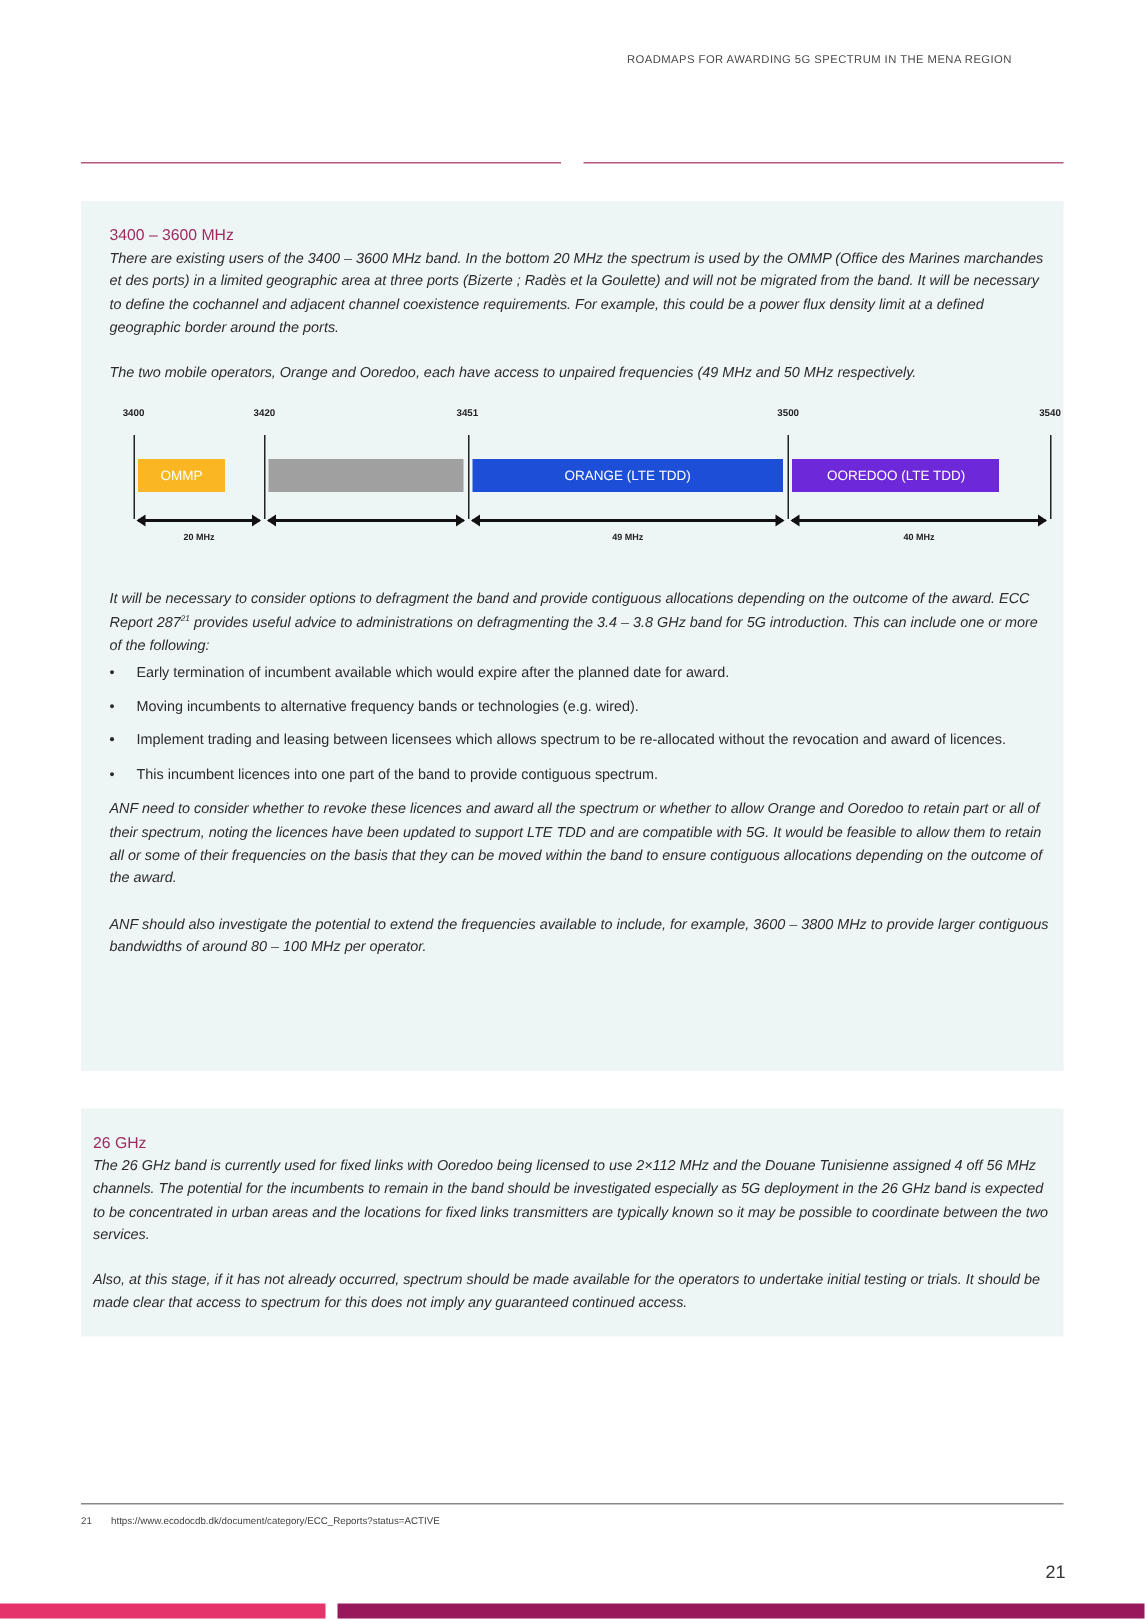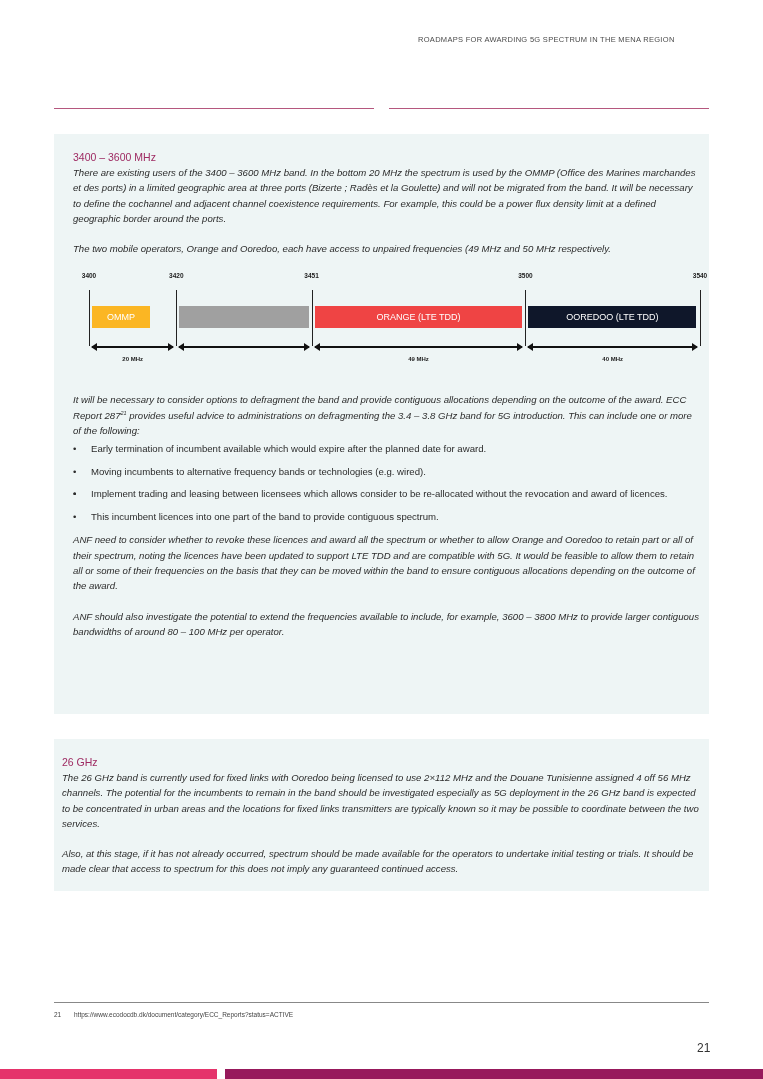--- a/index.html
+++ b/index.html
@@ -56,37 +56,37 @@
       <div class="tick-label" style="left: 238.579px;">3451</div>
       <div class="tick" style="left: 452.429px;"></div>
       <div class="tick-label" style="left: 452.429px;">3500</div>
       <div class="tick" style="left: 627px;"></div>
       <div class="tick-label" style="left: 627px;">3540</div>
       <div class="block" style="left: 19px; width: 58px; background: rgb(251, 182, 35);">OMMP</div>
       <div class="arrow" style="left: 19px; width: 81.2857px;"></div>
       <div class="width-label" style="left: 59.6429px;">20 MHz</div>
       <div class="block" style="left: 106.286px; width: 129.293px; background: rgb(160, 160, 160);"></div>
       <div class="arrow" style="left: 106.286px; width: 129.293px;"></div>
-      <div class="block" style="left: 241.579px; width: 207.85px; background: #ef4444;">ORANGE (LTE TDD)</div>
+      <div class="block" style="left: 241.579px; width: 207.85px; background: #1d4ed8;">ORANGE (LTE TDD)</div>
       <div class="arrow" style="left: 241.579px; width: 207.85px;"></div>
       <div class="width-label" style="left: 345.504px;">49 MHz</div>
-      <div class="block" style="left: 455.429px; width: 168px; background: #0f172a;">OOREDOO (LTE TDD)</div>
+      <div class="block" style="left: 455.429px; width: 138px; background: #6d28d9;">OOREDOO (LTE TDD)</div>
       <div class="arrow" style="left: 455.429px; width: 168.571px;"></div>
       <div class="width-label" style="left: 539.714px;">40 MHz</div>
     </div>
 
   <p class="para" style="margin-top:6px;">
     <span>It will be necessary to consider options to defragment the band and provide contiguous allocations depending on the outcome of the award. ECC Report 287</span><sup>21</sup><span> provides useful advice to administrations on defragmenting the 3.4 – 3.8 GHz band for 5G introduction. This can include one or more of the following:</span>
   </p>
 
   <ul class="bullets" id="bullets">
       <li><span class="dot">•</span><span>Early termination of incumbent available which would expire after the planned date for award.</span></li>
       <li><span class="dot">•</span><span>Moving incumbents to alternative frequency bands or technologies (e.g. wired).</span></li>
       <li><span class="dot">•</span></li>
-      <li><span class="dot">•</span><span>Implement trading and leasing between licensees which allows consider to be re-allocated without the revocation and award of licences.</span></li>
+      <li><span class="dot">•</span><span>Implement trading and leasing between licensees which allows spectrum to be re-allocated without the revocation and award of licences.</span></li>
       <li><span class="dot">•</span><span>This incumbent licences into one part of the band to provide contiguous spectrum.</span></li>
     </ul>
 
   <p class="para">ANF need to consider whether to revoke these licences and award all the spectrum or whether to allow Orange and Ooredoo to retain part or all of their spectrum, noting the licences have been updated to support LTE TDD and are compatible with 5G. It would be feasible to allow them to retain all or some of their frequencies on the basis that they can be moved within the band to ensure contiguous allocations depending on the outcome of the award.</p>
   <div class="gap"></div>
   <p class="para">ANF should also investigate the potential to extend the frequencies available to include, for example, 3600 – 3800 MHz to provide larger contiguous bandwidths of around 80 – 100 MHz per operator.</p>
 </div>
 
 <div class="panel panel2">
   <div class="heading">26 GHz</div>

